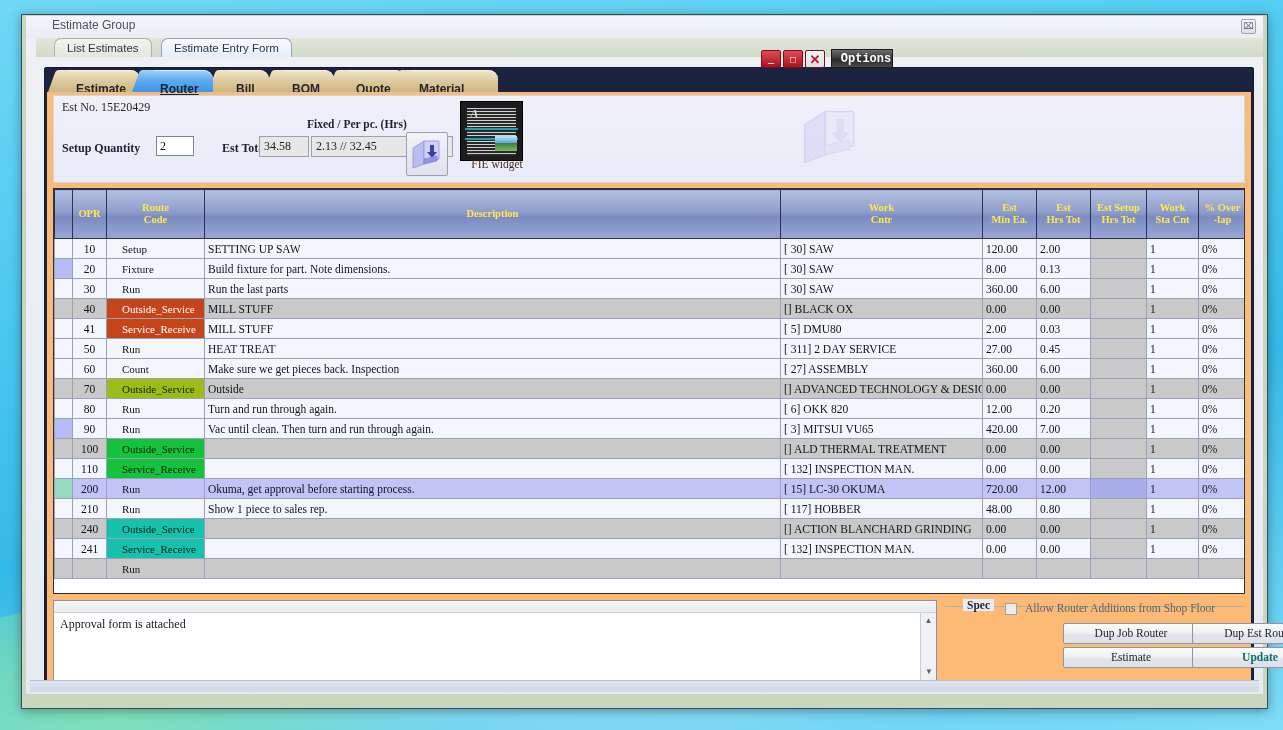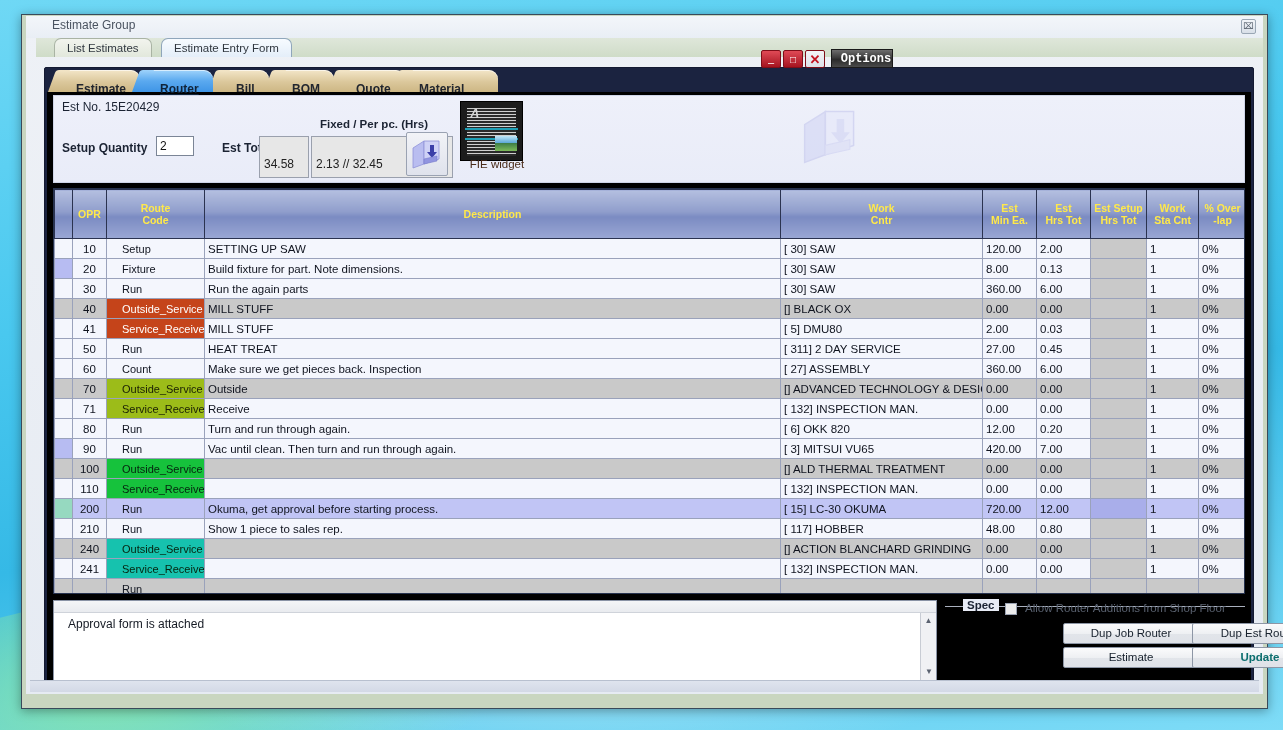--- a/index.html
+++ b/index.html
@@ -85,21 +85,22 @@
   
   .blueframe {
     position: absolute;
     left: 18px; top: 51px; right: 9px; bottom: 8px;
     background: #1b2340;
     border: 1px solid #141a32;
     border-radius: 2px 2px 0 0;
   }
   .blueframe-inner {
     position: absolute; left: 2px; right: 2px; top: 24px; bottom: 2px;
-    background: #000000;
+    background: #fdba74;
+    font-family: Liberation Serif, serif;
   }
 
   
   .inner-tabs {
     position: absolute; left: 3px; top: 2px; height: 22px;
   }
   .itab {
     position: absolute; top: 0; height: 22px;
     line-height: 21px;
     font-size: 12px; font-weight: bold;
@@ -124,31 +125,31 @@
     z-index: 5;
   }
 
   
   .infoarea {
     position: absolute; left: 6px; top: 3px; right: 6px; height: 88px;
     background: linear-gradient(180deg,#eef0fa 0%, #e9ecf8 100%);
     border: 1px solid #cfd5e8;
   }
   .estno { position:absolute; left: 8px; top: 4px; font-size: 12px; color:#1b2333; }
-  .fixedlbl { position:absolute; left: 266px; top: 22px; font-size: 11.5px; font-weight: bold; color:#1b2333; }
+  .fixedlbl { position:absolute; left: 253px; top: 22px; font-size: 11.5px; font-weight: bold; color:#1b2333; }
   .setuplbl { position:absolute; left: 8px; top: 45px; font-size: 12px; font-weight: bold; color:#1b2333; }
   .setupinput {
     position:absolute; left: 102px; top: 40px; width: 38px; height: 20px;
     background:#fff; border:1px solid #7b8596; font-size:12px; padding:2px 3px; color:#111;
   }
   .esttotlbl { position:absolute; left: 168px; top: 45px; font-size: 12px; font-weight: bold; color:#1b2333; }
   .rofield {
     position:absolute; top: 40px; height: 21px;
     background:#e7e7e7; border:1px solid #9aa0ad;
-    font-size:12px; color:#222; padding: 20px 4px;
+    font-size:12px; color:#222; padding: 2px 4px;
   }
   .rofield.a { left: 205px; width: 50px; }
   .rofield.b { left: 257px; width: 142px; }
 
   
   .doc-thumb {
     position:absolute; left: 406px; top: 5px; width: 63px; height: 60px;
     background:#1c1c1c; border:1px solid #000;
     overflow:hidden;
   }
@@ -219,21 +220,21 @@
 
   
   .notes-wrap {
     position:absolute; left: 6px; top: 508px; width: 884px; height: 82px;
     border:1px solid #8a93a5; background:#fff;
   }
   .notes-top {
     height: 12px; background: linear-gradient(180deg,#f4f5f7,#e9ebef);
     border-bottom:1px solid #cfd3da;
   }
-  .notes-text { padding: 4px 14px; font-size: 12px; color:#151a24; }
+  .notes-text { padding: 4px 6px; font-size: 12px; color:#151a24; }
   .notes-scroll {
     position:absolute; right:0; top:12px; width:16px; bottom:0;
     background:#f0f1f4; border-left:1px solid #c8ccd4;
   }
   .sb-arrow { width:14px; height:14px; margin:1px auto; font-size:8px; text-align:center; color:#5a6270; line-height:14px;}
 
   .spec-group {
     position:absolute; left: 898px; top: 506px; right: 6px; height: 84px;
   }
   .spec-line {
@@ -396,21 +397,21 @@
                   <td class="c-setup"></td>
                   <td class="c-num">1</td>
                   <td class="c-num">0%</td>
                 </tr>
                 <tr>
                   <td class="c-mark"></td>
                   <td class="c-opr">30</td>
                   <td class="c-route">
                     <span class="rc">Run</span>
                   </td>
-                  <td>Run the again parts</td>
+                  <td>Run the last parts</td>
                   <td class="wc">[  30]    SAW</td>
                   <td class="c-num">360.00</td>
                   <td class="c-num">6.00</td>
                   <td class="c-setup"></td>
                   <td class="c-num">1</td>
                   <td class="c-num">0%</td>
                 </tr>
                 <tr class="dis">
                   <td class="c-mark"></td>
                   <td class="c-opr">40</td>
@@ -468,34 +469,20 @@
                   <td class="c-num">0%</td>
                 </tr>
                 <tr class="dis">
                   <td class="c-mark"></td>
                   <td class="c-opr">70</td>
                   <td class="c-route">
                     <span class="rc" style="background: rgb(156, 188, 25); color: rgb(26, 32, 5);">Outside_Service</span>
                   </td>
                   <td class="desc-dis">Outside</td>
                   <td class="wc">[] ADVANCED TECHNOLOGY &amp; DESIGN</td>
-                  <td class="c-num">0.00</td>
-                  <td class="c-num">0.00</td>
-                  <td class="c-setup"></td>
-                  <td class="c-num">1</td>
-                  <td class="c-num">0%</td>
-                </tr>
-                <tr>
-                  <td class="c-mark"></td>
-                  <td class="c-opr">71</td>
-                  <td class="c-route">
-                    <span class="rc" style="background: rgb(156, 188, 25); color: rgb(26, 32, 5);">Service_Receive</span>
-                  </td>
-                  <td>Receive</td>
-                  <td class="wc">[ 132]    INSPECTION MAN.</td>
                   <td class="c-num">0.00</td>
                   <td class="c-num">0.00</td>
                   <td class="c-setup"></td>
                   <td class="c-num">1</td>
                   <td class="c-num">0%</td>
                 </tr>
                 <tr>
                   <td class="c-mark"></td>
                   <td class="c-opr">80</td>
                   <td class="c-route">

